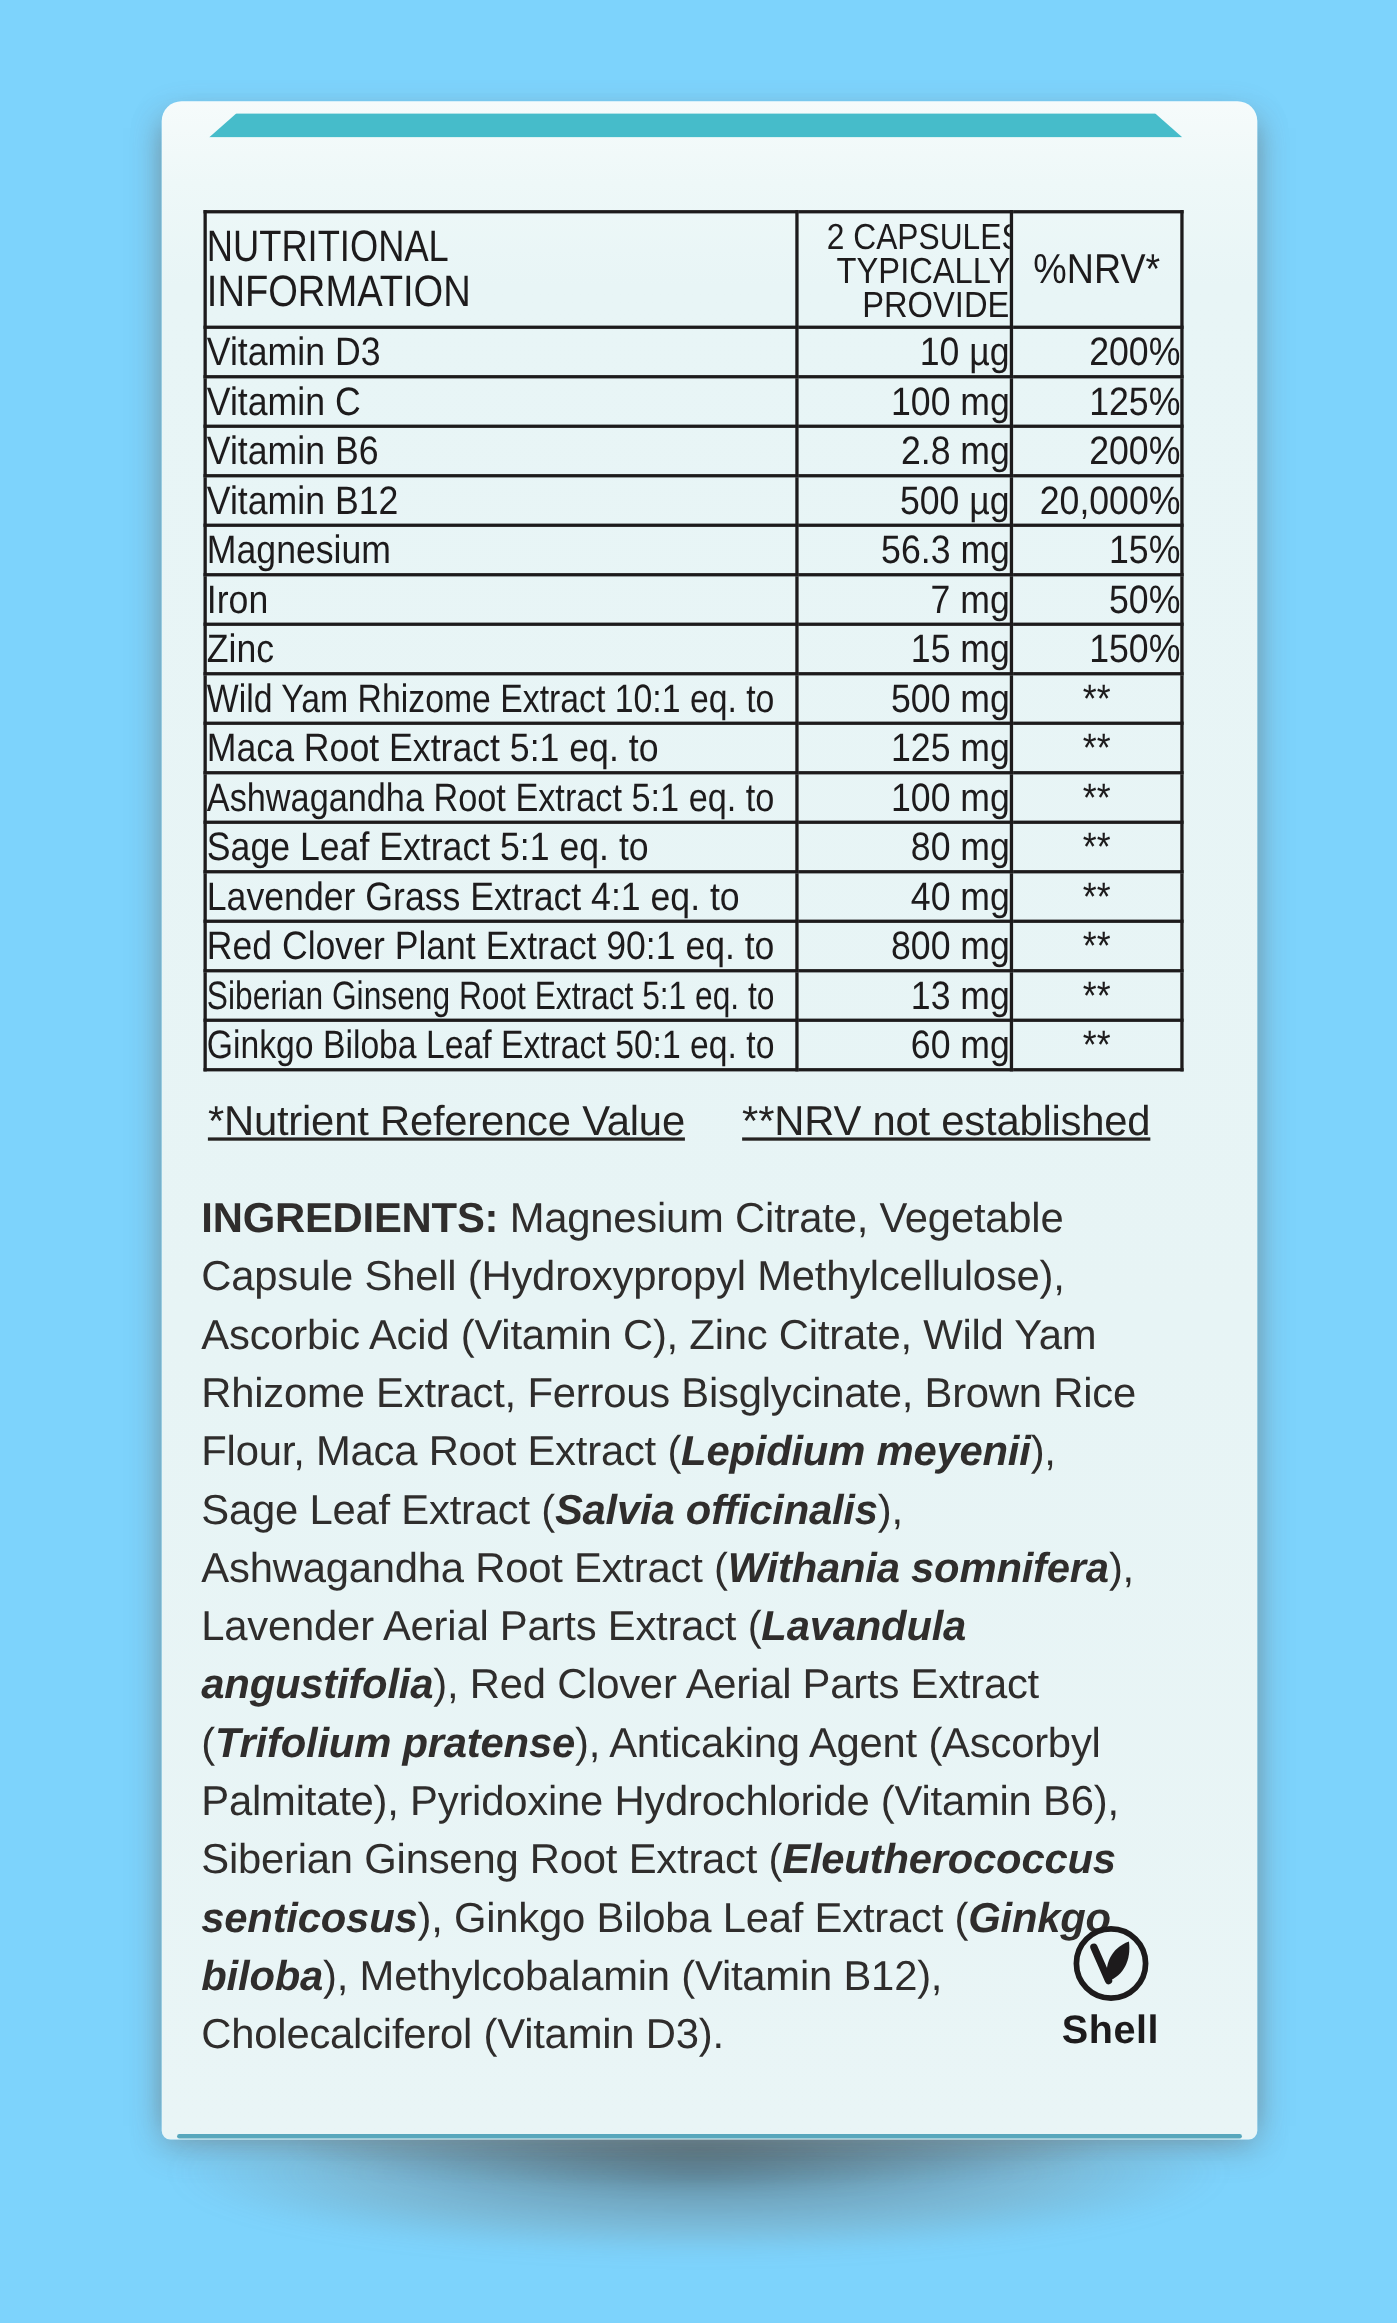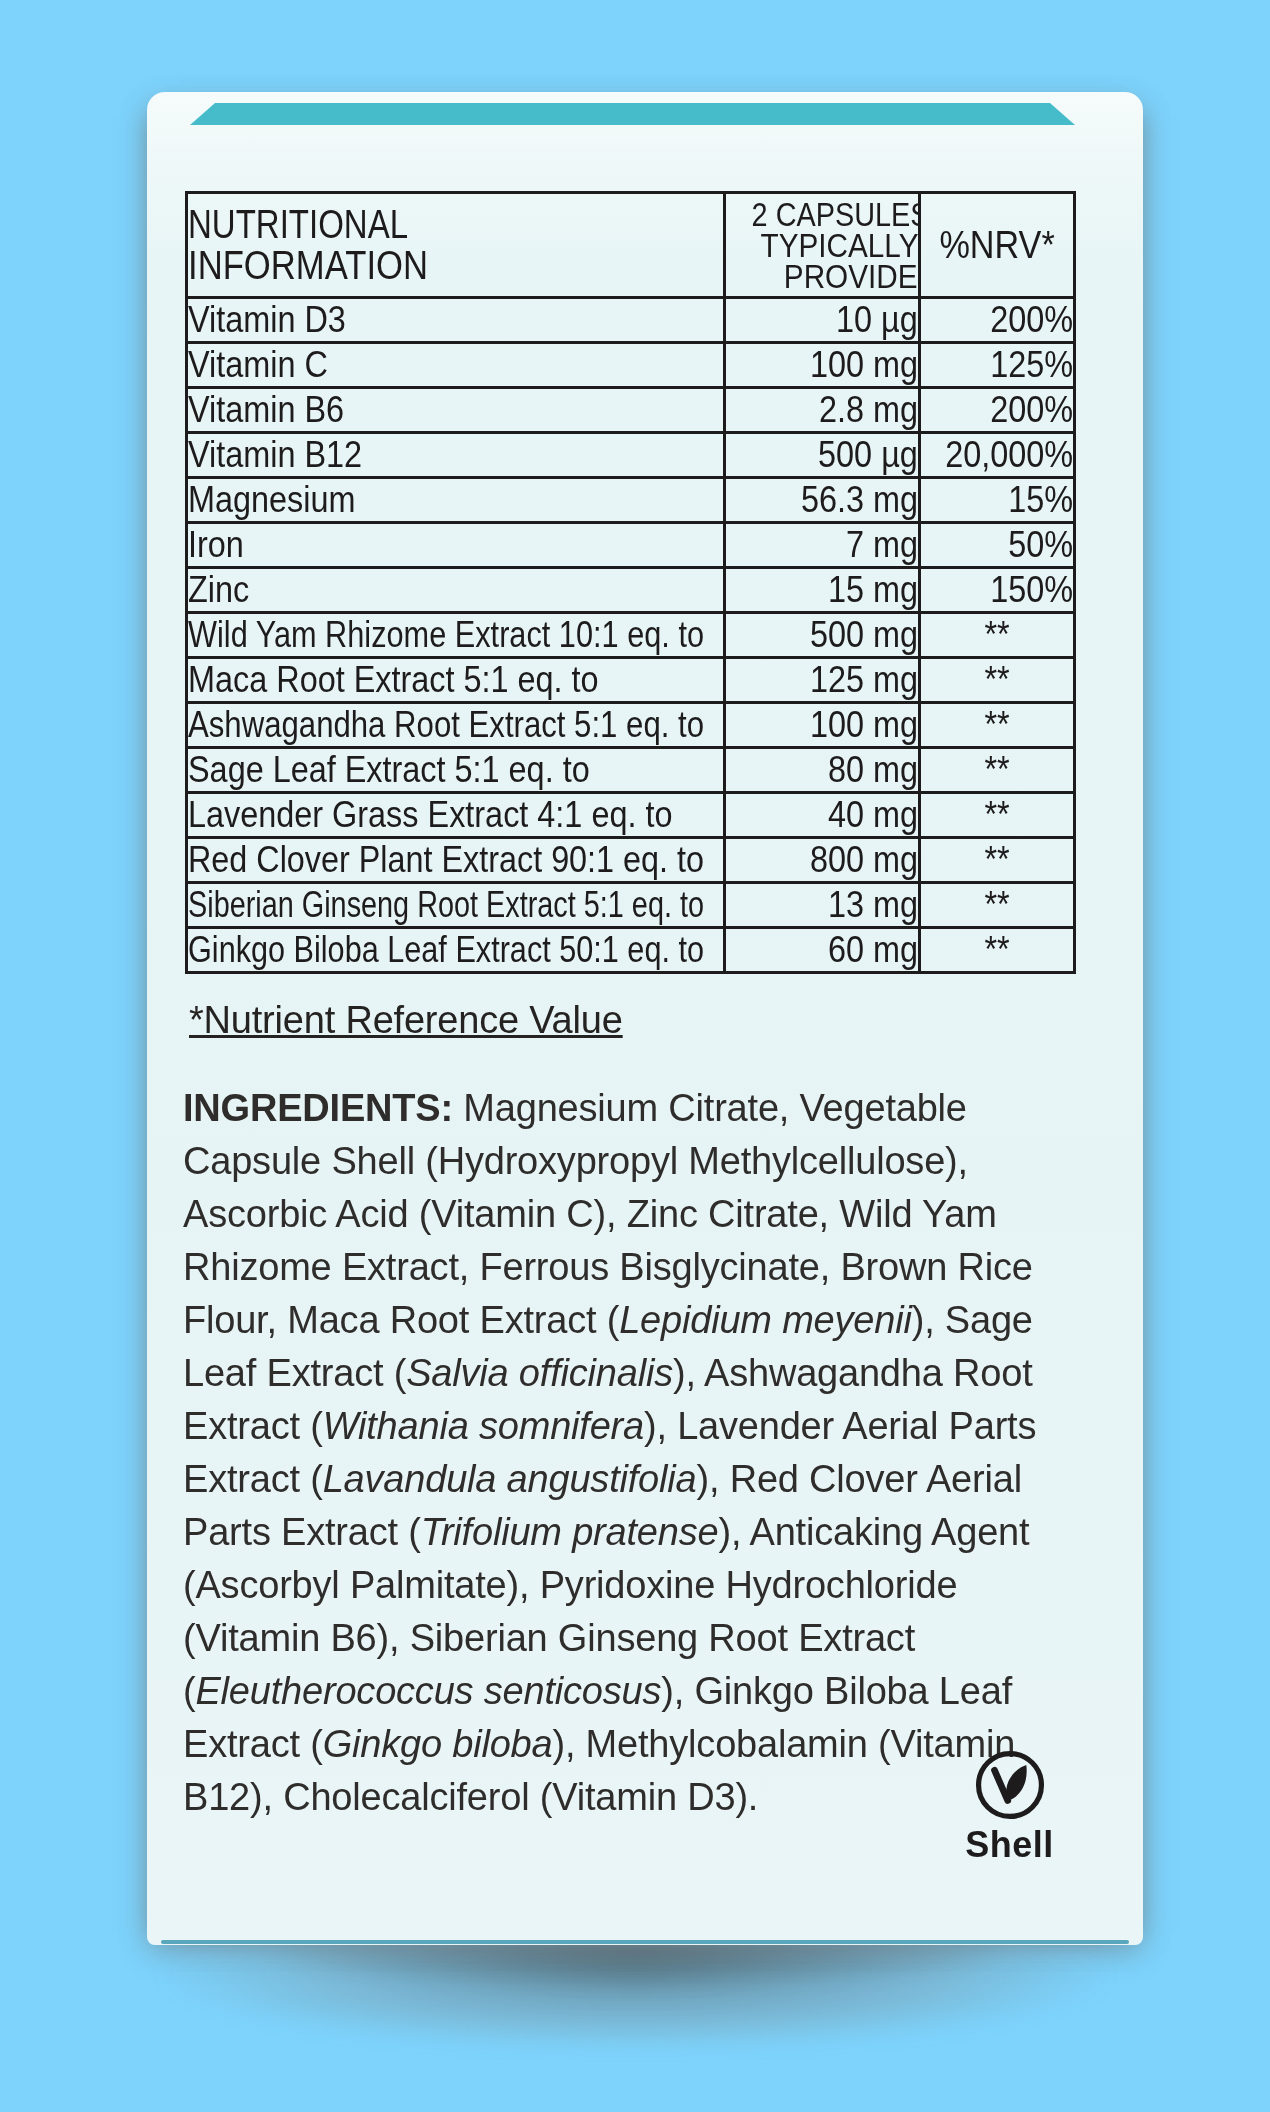--- a/index.html
+++ b/index.html
@@ -41,21 +41,21 @@
   .fit.c{transform-origin:50% 50%;}
 
   
   .footnote{position:absolute;left:42px;top:907px;width:900px;display:flex;gap:52px;
     font-size:38px;color:#252322;letter-spacing:-.2px;text-decoration:underline;}
 
   
   .ingredients{position:absolute;left:36px;top:990px;width:868px;font-size:38px;line-height:53px;
     color:#2f2d2c;letter-spacing:-.2px;text-align:left;}
   .ingredients .b{font-weight:700;}
-  .ingredients .i{font-style:italic;}
+  .ingredients .i{font-style:italic;font-weight:bold;}
 
   
   .vegan{position:absolute;left:800px;top:1656px;width:125px;text-align:center;}
   .vegan svg{display:block;margin:0 auto;}
   .vegan-label{margin-top:2px;font-size:36px;font-weight:700;color:#1d1b1c;letter-spacing:.5px;}
 </style>
 </head>
 <body>
 
 <div class="stage">
@@ -161,20 +161,21 @@
           <tr>
             <td class="c-name"><span class="fit" style="transform: scaleX(0.850959);">Ginkgo Biloba Leaf Extract 50:1 eq. to</span></td>
             <td class="c-amt"><span class="fit r" style="transform: scaleX(0.9);">60 mg</span></td>
             <td class="c-nrv center"><span class="fit c" style="transform: scaleX(0.9);">**</span></td>
           </tr>
         </tbody>
     </table>
 
     <div class="footnote">
       <span>*Nutrient Reference Value</span>
+      <span>**NRV not established</span>
     </div>
 
     <div class="ingredients" id="ingredients"><span class="b">INGREDIENTS:</span><span> Magnesium Citrate, Vegetable Capsule Shell (Hydroxypropyl Methylcellulose), Ascorbic Acid (Vitamin C), Zinc Citrate, Wild Yam Rhizome Extract, Ferrous Bisglycinate, Brown Rice Flour, Maca Root Extract (</span><span class="i">Lepidium meyenii</span><span>), Sage Leaf Extract (</span><span class="i">Salvia officinalis</span><span>), Ashwagandha Root Extract (</span><span class="i">Withania somnifera</span><span>), Lavender Aerial Parts Extract (</span><span class="i">Lavandula angustifolia</span><span>), Red Clover Aerial Parts Extract (</span><span class="i">Trifolium pratense</span><span>), Anticaking Agent (Ascorbyl Palmitate), Pyridoxine Hydrochloride (Vitamin B6), Siberian Ginseng Root Extract (</span><span class="i">Eleutherococcus senticosus</span><span>), Ginkgo Biloba Leaf Extract (</span><span class="i">Ginkgo biloba</span><span>), Methylcobalamin (Vitamin B12), Cholecalciferol (Vitamin D3).</span></div>
 
     <div class="vegan">
       <svg viewBox="0 0 100 100" width="74" height="74" aria-hidden="true">
         <circle cx="50" cy="50" r="42.5" fill="none" stroke="#1d1b1c" stroke-width="7"></circle>
         <path d="M29 30 L47 71" stroke="#1d1b1c" stroke-width="9" stroke-linecap="round" fill="none"></path>
         <path d="M46 72 C 41 52, 50 31, 72 23 C 75 45, 66 65, 46 72 Z" fill="#1d1b1c"></path>
       </svg>

